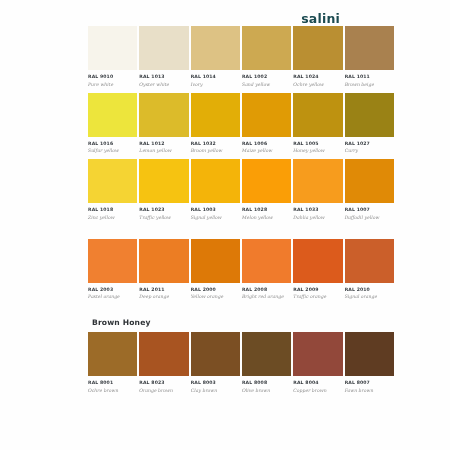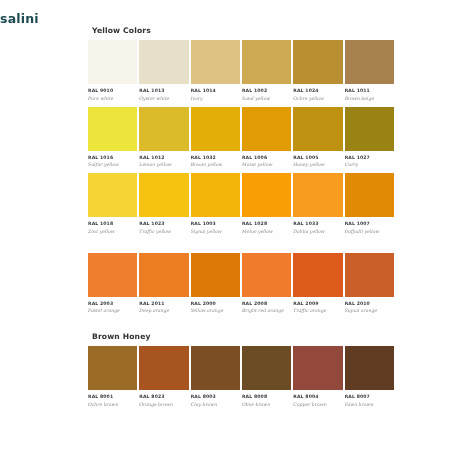--- a/index.html
+++ b/index.html
@@ -19,21 +19,21 @@
     height: 450px;
     box-sizing: border-box;
     padding: 0;
     background: #fefefe;
   }
   .brand-bar {
     height: 26px;
     padding-right: 110px;
     display: flex;
     align-items: flex-end;
-    justify-content: flex-start;
+    justify-content: flex-end;
   }
   .brand-logo {
     font-family: "DejaVu Sans", sans-serif;
     font-size: 12.5px;
     font-weight: 700;
     letter-spacing: 0.2px;
     color: #1d4c52;
   }
   .content {
     padding-left: 88px;
@@ -92,21 +92,20 @@
 
 <div class="page">
 
   <div class="brand-bar">
     <div class="brand-logo">salini</div>
   </div>
 
   <div class="content">
     <div id="sections-root">
         <div class="section">
-          <div class="section-title">Yellow Colors</div>
           <div class="rows">
             <div class="row">
               <div class="cell">
                 <div class="swatch" style="background-color: rgb(247, 244, 235);"></div>
                 <div class="label-code">RAL 9010</div>
                 <div class="label-name">Pure white</div>
               </div>
               <div class="cell">
                 <div class="swatch" style="background-color: rgb(232, 223, 200);"></div>
                 <div class="label-code">RAL 1013</div>

